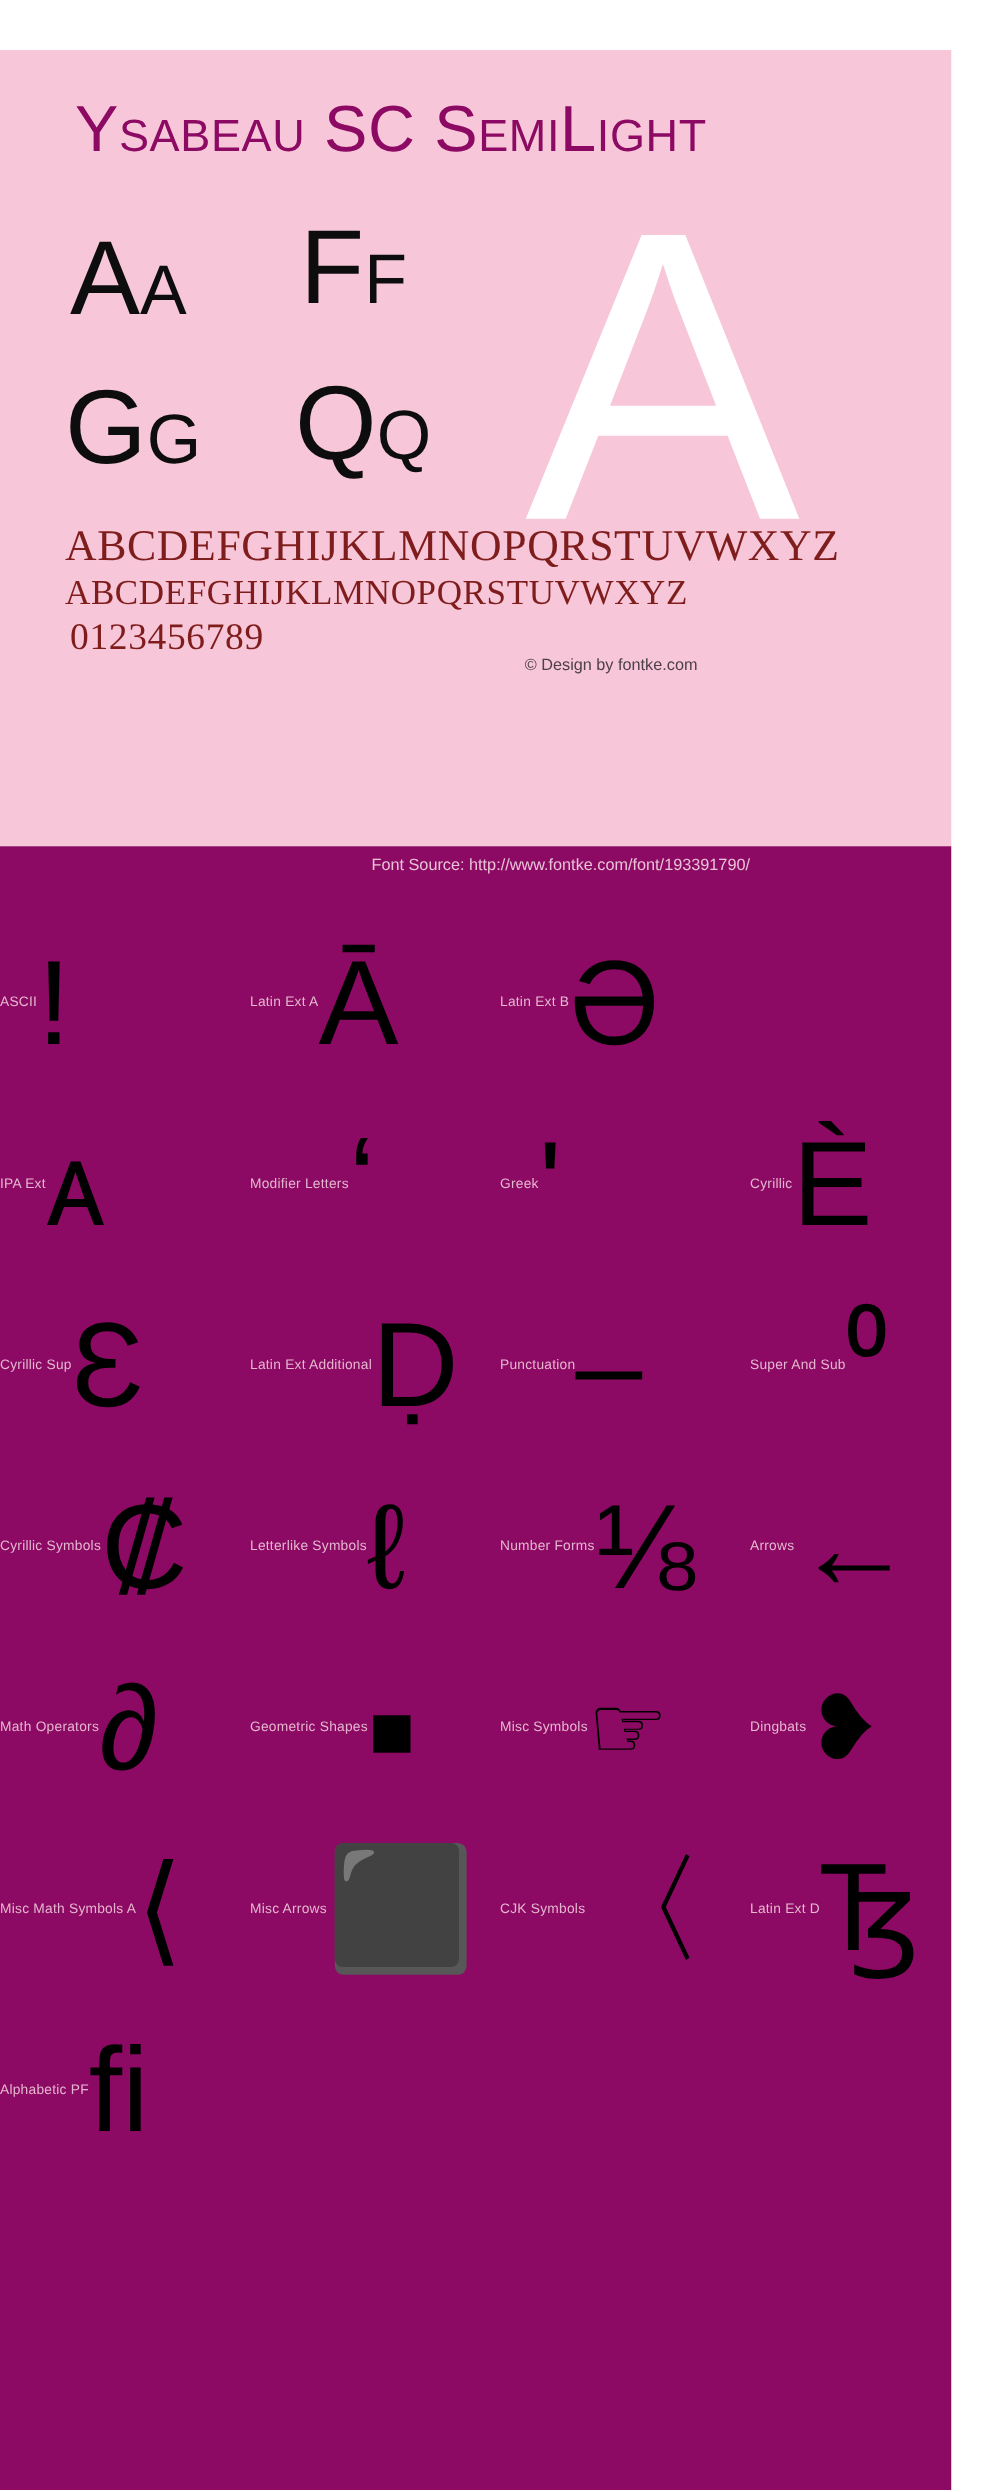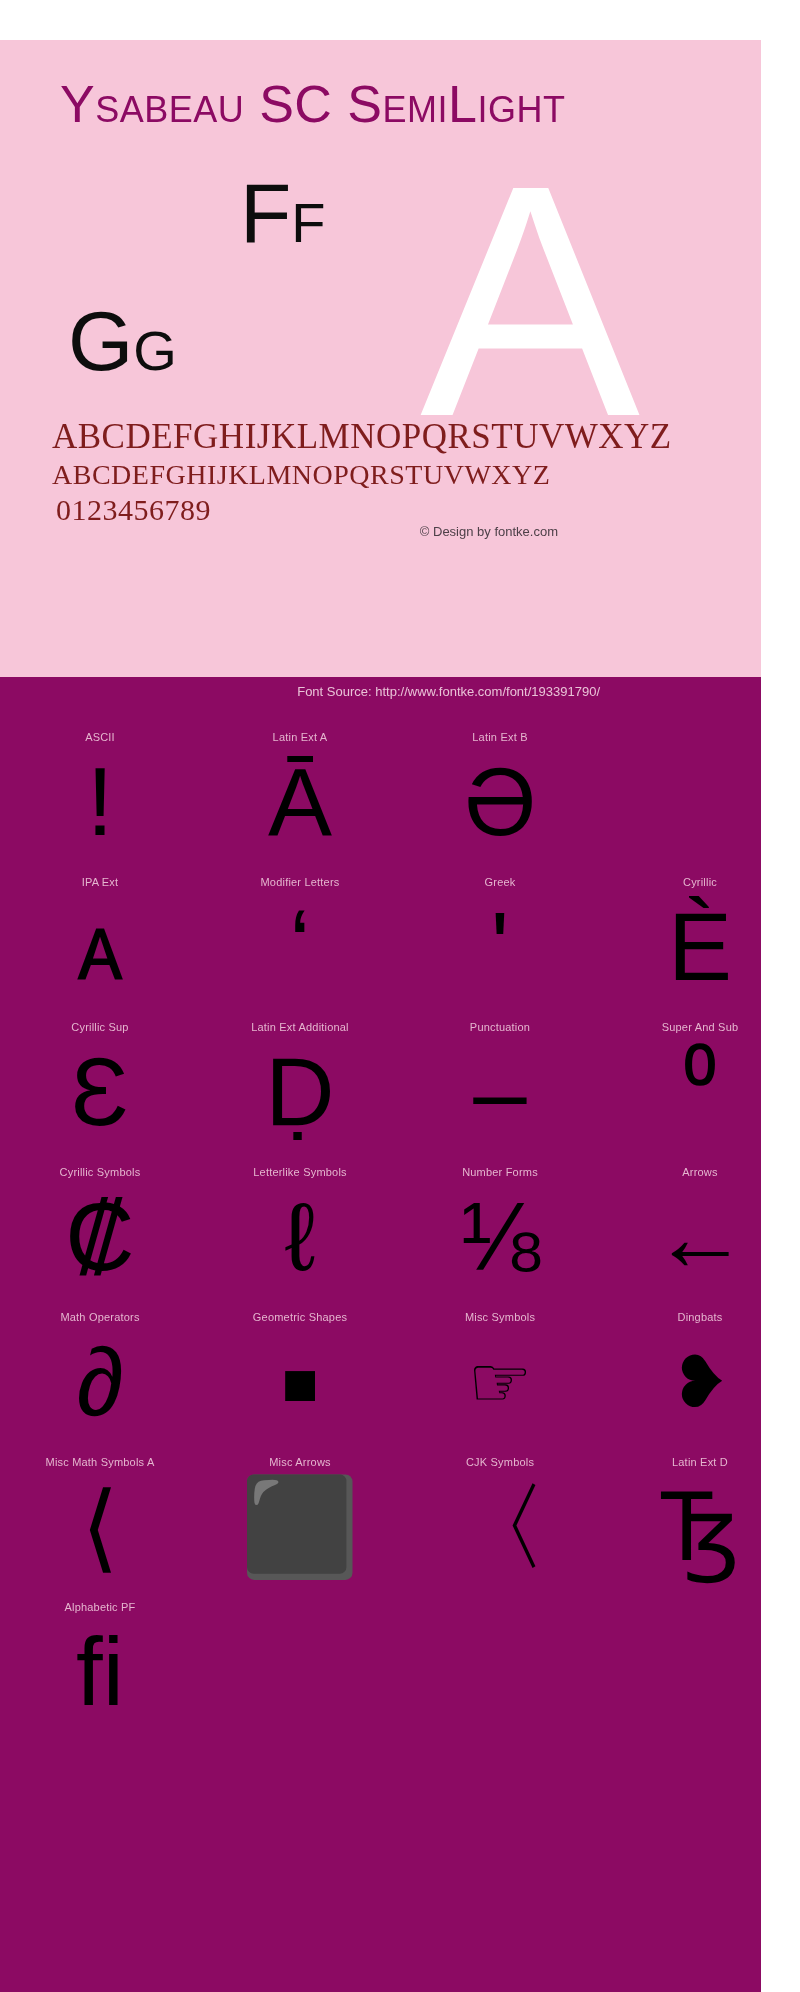--- a/index.html
+++ b/index.html
@@ -68,21 +68,21 @@
     font-weight: 300;
     color: #0d0d0d;
     white-space: nowrap;
     line-height: 1;
   }
   .pair .upper { font-size: 84px; }
   .pair .lower { font-size: 56px; }
 
   .pair-1 { left: 56px;  top: 140px; }
   .pair-2 { left: 240px; top: 131px; }
-  .pair-3 { left: 68px;  top: 259px; }
+  .pair-3 { left: 52px;  top: 259px; }
   .pair-4 { left: 236px; top: 256px; }
 
   
   .alpha-line {
     position: absolute;
     font-family: Liberation Serif, serif;
     font-weight: 300;
     color: #7f1d1d;
     white-space: nowrap;
     line-height: 1;
@@ -132,21 +132,21 @@
     width: 800px;
   }
   .grid-row {
     display: grid;
     grid-template-columns: repeat(4, 1fr);
     height: 145px;
   }
   .grid-cell {
     position: relative;
     display: flex;
-    flex-direction: column;
+    flex-direction: row;
     align-items: center;
   }
   .cell-label {
     font-family: "Liberation Sans", sans-serif;
     font-size: 11px;
     color: #e5b6cf;
     letter-spacing: 0.2px;
     white-space: nowrap;
     height: 16px;
     line-height: 16px;
@@ -173,29 +173,35 @@
 <body>
 
 <div class="specimen">
 
   <div class="top-panel">
 
     <div class="font-title">Ysabeau SC SemiLight</div>
 
     <div class="watermark-letter">A</div>
 
+    <div class="pair pair-1">
+      <span class="upper">A</span><span class="lower">A</span>
+    </div>
 
     <div class="pair pair-2">
       <span class="upper">F</span><span class="lower">F</span>
     </div>
 
     <div class="pair pair-3">
       <span class="upper">G</span><span class="lower">G</span>
     </div>
 
+    <div class="pair pair-4">
+      <span class="upper">Q</span><span class="lower">Q</span>
+    </div>
 
     <div class="alpha-line alpha-upper">ABCDEFGHIJKLMNOPQRSTUVWXYZ</div>
 
     <div class="alpha-line alpha-small">ABCDEFGHIJKLMNOPQRSTUVWXYZ</div>
 
     <div class="alpha-line alpha-digits">0123456789</div>
 
     <div class="copyright">© Design by fontke.com</div>
   </div>
 

